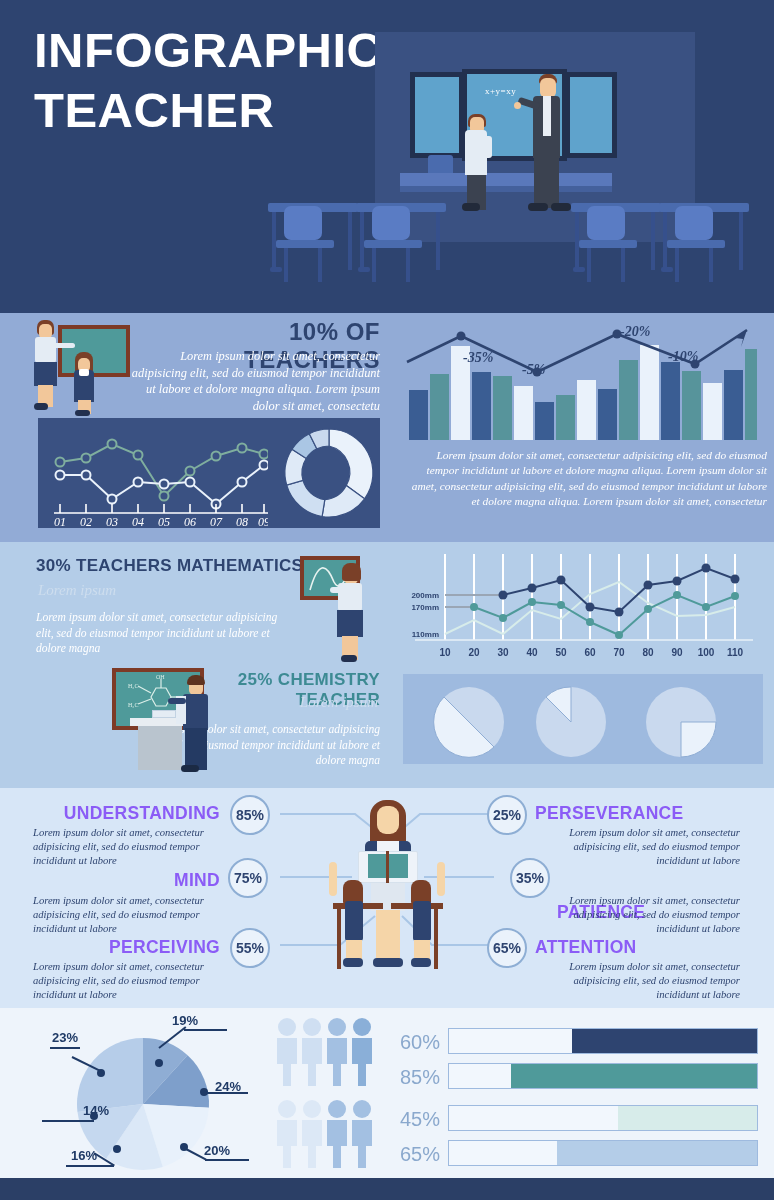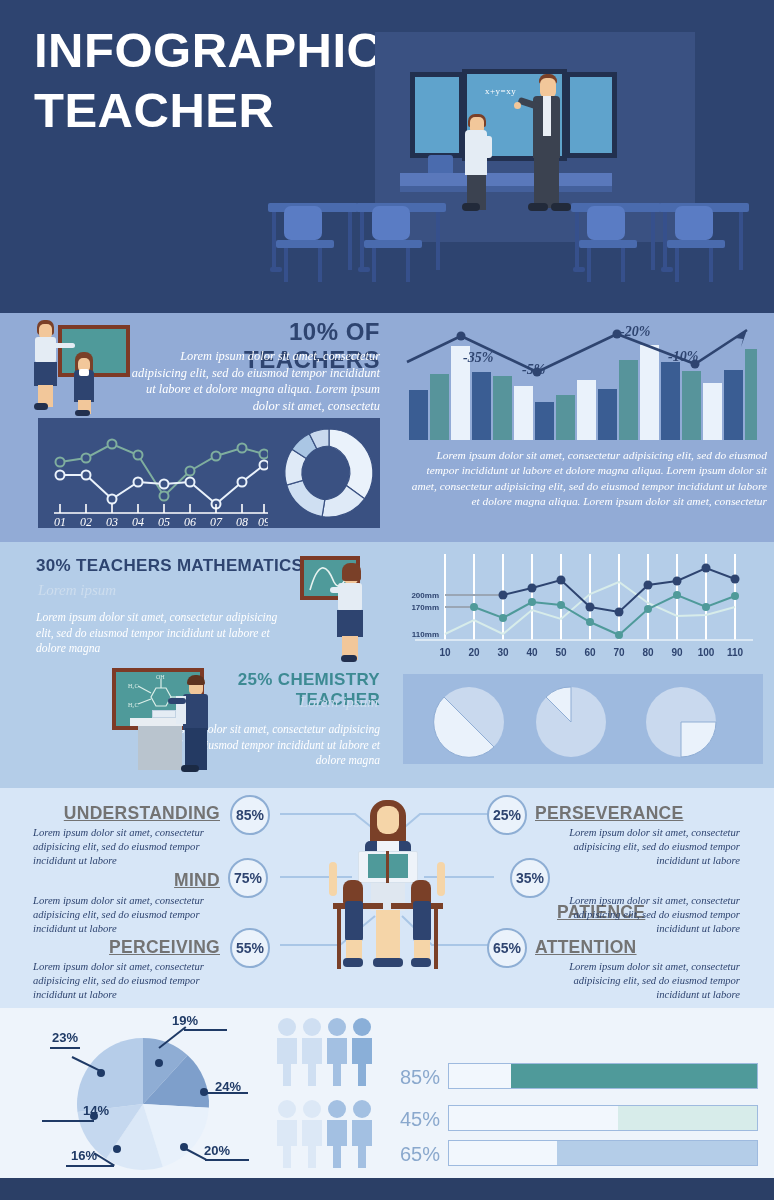--- a/index.html
+++ b/index.html
@@ -112,21 +112,21 @@
   .s3-sub2 { position:absolute; left:150px; top:694px; width:228px; text-align:right; color:#cdddee; font-size:15px; font-style:italic; font-family:"Liberation Serif", serif; }
   .s3-p2 { position:absolute; left:130px; top:722px; width:250px; text-align:right; color:#ffffff; font-size:11.6px; line-height:15.6px; font-style:italic; font-family:"Liberation Serif", serif; }
 
   .cb3 { position:absolute; left:300px; top:556px; width:60px; height:44px; background:#4f9a9a; border:4px solid #7d3a26; }
   .cb3b { position:absolute; left:112px; top:668px; width:92px; height:62px; background:#4f9a9a; border:4px solid #7d3a26; }
 
   .s3-chart { position:absolute; left:405px; top:552px; width:358px; height:114px; }
   .s3-pies  { position:absolute; left:403px; top:674px; width:360px; height:90px; background:#9ebadf; }
 
   
-  .skill-title { position:absolute; color:#737373; font-size:17.5px; font-weight:bold; letter-spacing:0.3px;text-decoration:underline; }
+  .skill-title { position:absolute; color:#8b5cf6; font-size:17.5px; font-weight:bold; letter-spacing:0.3px; }
   .skill-text  { position:absolute; width:200px; color:#2e4470; font-size:10.6px; line-height:14px; font-style:italic; font-family:"Liberation Serif", serif; }
   .bubble {
     position:absolute; width:40px; height:40px; border-radius:50%;
     background:#eaf2fb; border:2.5px solid #8eaed4;
     color:#2e4470; font-size:14px; font-weight:bold;
     display:flex; align-items:center; justify-content:center;
   }
 
   
   .pie-label { position:absolute; color:#1f3a66; font-size:13px; font-weight:bold; }
@@ -604,20 +604,26 @@
     <g fill="#a3c0e2">
         <circle cx="63" cy="11" r="9"></circle>
         <path d="M53,22 h20 v26 h-6 v22 h-8 v-22 h-6 Z"></path>
       </g>
     <g fill="#a3c0e2">
         <circle cx="88" cy="11" r="9"></circle>
         <path d="M78,22 h20 v26 h-6 v22 h-8 v-22 h-6 Z"></path>
       </g>
   </svg>
 
+  <div class="bar-row" style="left:380px; top:1028px; width:380px;">
+    <div class="bar-pct">60%</div>
+    <div class="bar-track">
+      <div class="bar-fill" style="width:60%; background:#2e4470;"></div>
+    </div>
+  </div>
 
   <div class="bar-row" style="left:380px; top:1063px; width:380px;">
     <div class="bar-pct">85%</div>
     <div class="bar-track">
       <div class="bar-fill" style="width:80%; background:#4f9a9a;"></div>
     </div>
   </div>
 
   <div class="bar-row" style="left:380px; top:1105px; width:380px;">
     <div class="bar-pct">45%</div>

